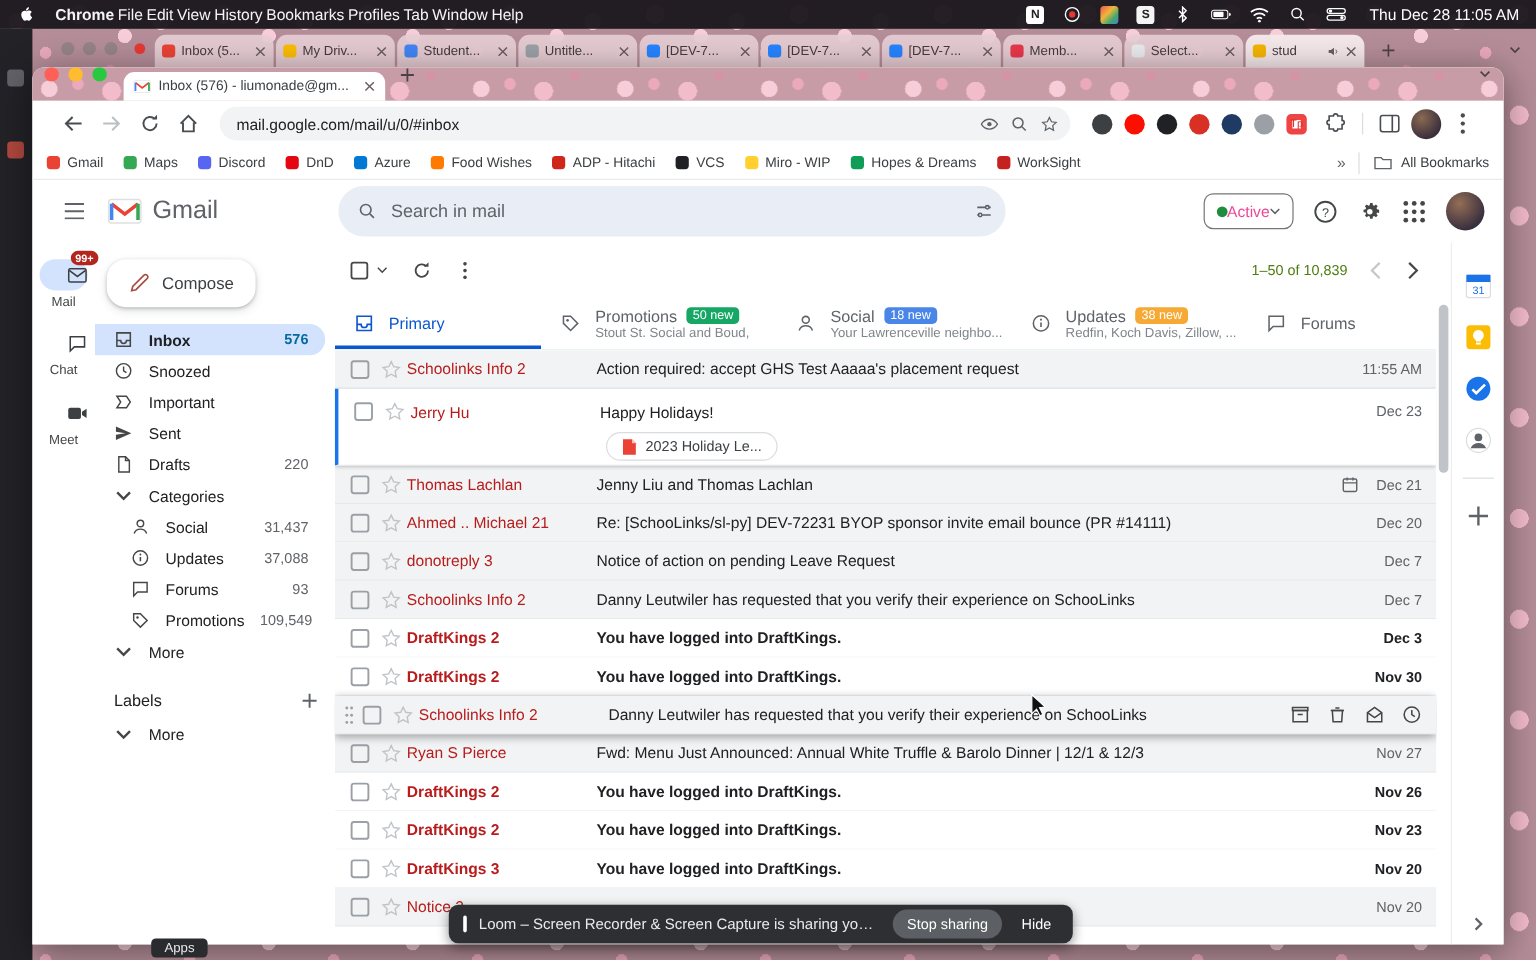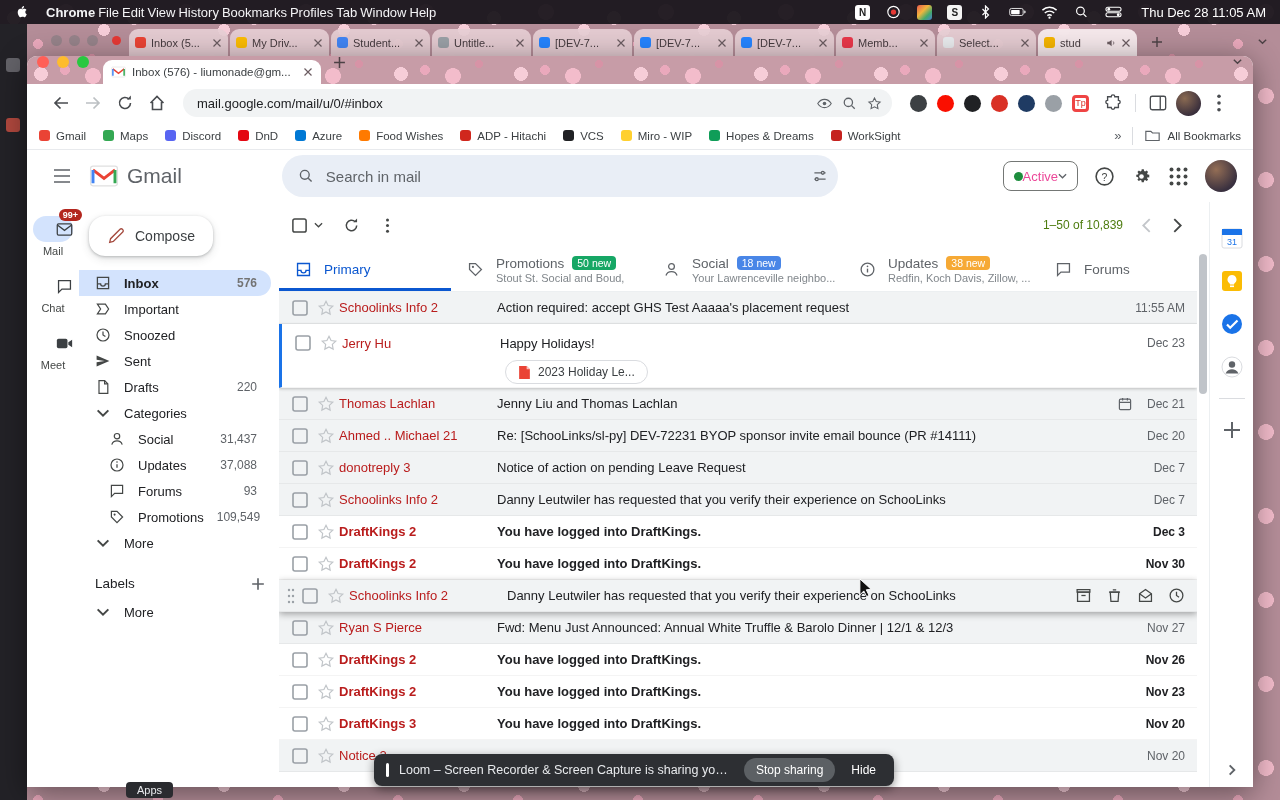--- a/index.html
+++ b/index.html
@@ -59,21 +59,21 @@
 .tschev{margin-left:auto;width:11px;height:11px;color:#4c4145}
 
 .toolbar{height:38px;flex:none;background:#fff;display:flex;align-items:center;padding:0 20px;gap:4px}
 .navic{width:18px;height:18px;color:#494c50;margin:0 5px}
 .navic.dis{color:#bcc0c3}
 .omnibox{flex:1;height:28px;background:#f1f3f4;border-radius:14px;display:flex;align-items:center;padding:0 10px 0 14px;margin:0 8px;gap:10px}
 .url{flex:1;font-size:13px;color:#202124;white-space:nowrap;overflow:hidden}
 .obic{width:15px;height:15px;color:#5f6368}
 .extrow{display:flex;align-items:center;gap:10px;margin:0 6px}
 .ext{width:17px;height:17px;border-radius:50%;display:inline-flex;align-items:center;justify-content:center}
-.ext.txt{border-radius:4px;font-size:9px;font-weight:400;border:3px solid #ef4444}
+.ext.txt{border-radius:4px;font-size:9px;font-weight:400;border:5px solid #ef4444}
 .tdivider{width:1px;height:18px;background:#dadce0;margin:0 4px}
 .tav{width:25px;height:25px;border-radius:50%;background:radial-gradient(circle at 35% 30%,#8a6a52,#3a2f3c 72%);flex:none}
 
 .bookmarks{height:28px;flex:none;background:#fff;border-bottom:1px solid #e8eaed;display:flex;align-items:center;padding:0 12px;font-size:11.5px;color:#3c4043}
 .bklist{display:flex;gap:17px;align-items:center}
 .bk{display:inline-flex;align-items:center;gap:6px;white-space:nowrap}
 .bkright{margin-left:auto;display:flex;align-items:center;gap:8px}
 .ovf{color:#5f6368;font-size:13px;letter-spacing:-2px}
 
 .gmail{flex:1;display:flex;flex-direction:column;background:#fff;min-height:0}
@@ -100,21 +100,21 @@
 .rlabel{font-size:11px;color:#444746;margin-top:3px}
 
 .sidebar{width:200px;flex:none;padding-top:10px;overflow:hidden}
 .compose{display:inline-flex;align-items:center;gap:10px;height:40px;border-radius:16px;background:#fff;box-shadow:0 1px 3px rgba(60,64,67,.3),0 3px 8px rgba(60,64,67,.15);padding:0 18px;margin:4px 0 14px 10px;font-size:14px;font-weight:500;color:#3c4043}
 .compose .ic{width:18px;height:18px;color:#c5221f}
 .sitem{height:26px;display:flex;align-items:center;gap:13px;padding:0 14px 0 16px;border-radius:0 16px 16px 0;font-size:13px;color:#202124;margin-right:8px}
 .sitem.ind{padding-left:30px}
 .sitem.sel{background:#d3e3fd;font-weight:700}
 .sitem .sic{width:16px;height:16px;color:#444746}
 .cnt{margin-left:auto;font-size:12px;color:#5f6368}
-.sel .cnt{color:#737373;font-weight:700}
+.sel .cnt{color:#0369a1;font-weight:700}
 .lblhead{display:flex;align-items:center;margin:20px 14px 8px 16px;font-size:13.5px;font-weight:500;color:#202124}
 .lblhead .ic{margin-left:auto;width:14px;height:14px}
 
 .main{flex:1;display:flex;flex-direction:column;min-width:0;overflow:hidden}
 .ltool{height:46px;flex:none;display:flex;align-items:center;padding:0 12px;gap:6px}
 .ltool .ic{color:#444746}
 .caret{width:9px;height:6px}
 .pag{margin-left:auto;font-size:12px;color:#4d7c0f;margin-right:10px}
 .pgic{width:15px;height:15px}
 .pgic.dis{color:#c3c6ca}
@@ -607,33 +607,33 @@
                   <path d="M3 3h14v14H3z" fill="none" stroke="currentColor" stroke-width="1.6"></path>
                   <path d="M3 11h4c0 2 1.3 3 3 3s3-1 3-3h4" fill="none" stroke="currentColor" stroke-width="1.6"></path>
                 </svg>
               </span>
               <span class="slabel">Inbox</span>
               <span class="cnt">576</span>
             </div>
             <div class="sitem">
               <span class="ic sic">
                 <svg viewBox="0 0 20 20">
-                  <path d="M3 4h10l4 6-4 6H3l4-6z" fill="none" stroke="currentColor" stroke-width="1.5"></path>
-                </svg>
-              </span>
-              <span class="slabel">Important</span>
+                  <circle cx="10" cy="10" r="7.5" fill="none" stroke="currentColor" stroke-width="1.5"></circle>
+                  <path d="M10 5.5V10l3 2" fill="none" stroke="currentColor" stroke-width="1.5"></path>
+                </svg>
+              </span>
+              <span class="slabel">Snoozed</span>
             </div>
             <div class="sitem">
               <span class="ic sic">
                 <svg viewBox="0 0 20 20">
-                  <circle cx="10" cy="10" r="7.5" fill="none" stroke="currentColor" stroke-width="1.5"></circle>
-                  <path d="M10 5.5V10l3 2" fill="none" stroke="currentColor" stroke-width="1.5"></path>
-                </svg>
-              </span>
-              <span class="slabel">Snoozed</span>
+                  <path d="M3 4h10l4 6-4 6H3l4-6z" fill="none" stroke="currentColor" stroke-width="1.5"></path>
+                </svg>
+              </span>
+              <span class="slabel">Important</span>
             </div>
             <div class="sitem">
               <span class="ic sic">
                 <svg viewBox="0 0 20 20">
                   <path d="M2 17l16-7L2 3v5.5L12 10 2 11.5z" fill="currentColor"></path>
                 </svg>
               </span>
               <span class="slabel">Sent</span>
             </div>
             <div class="sitem">

